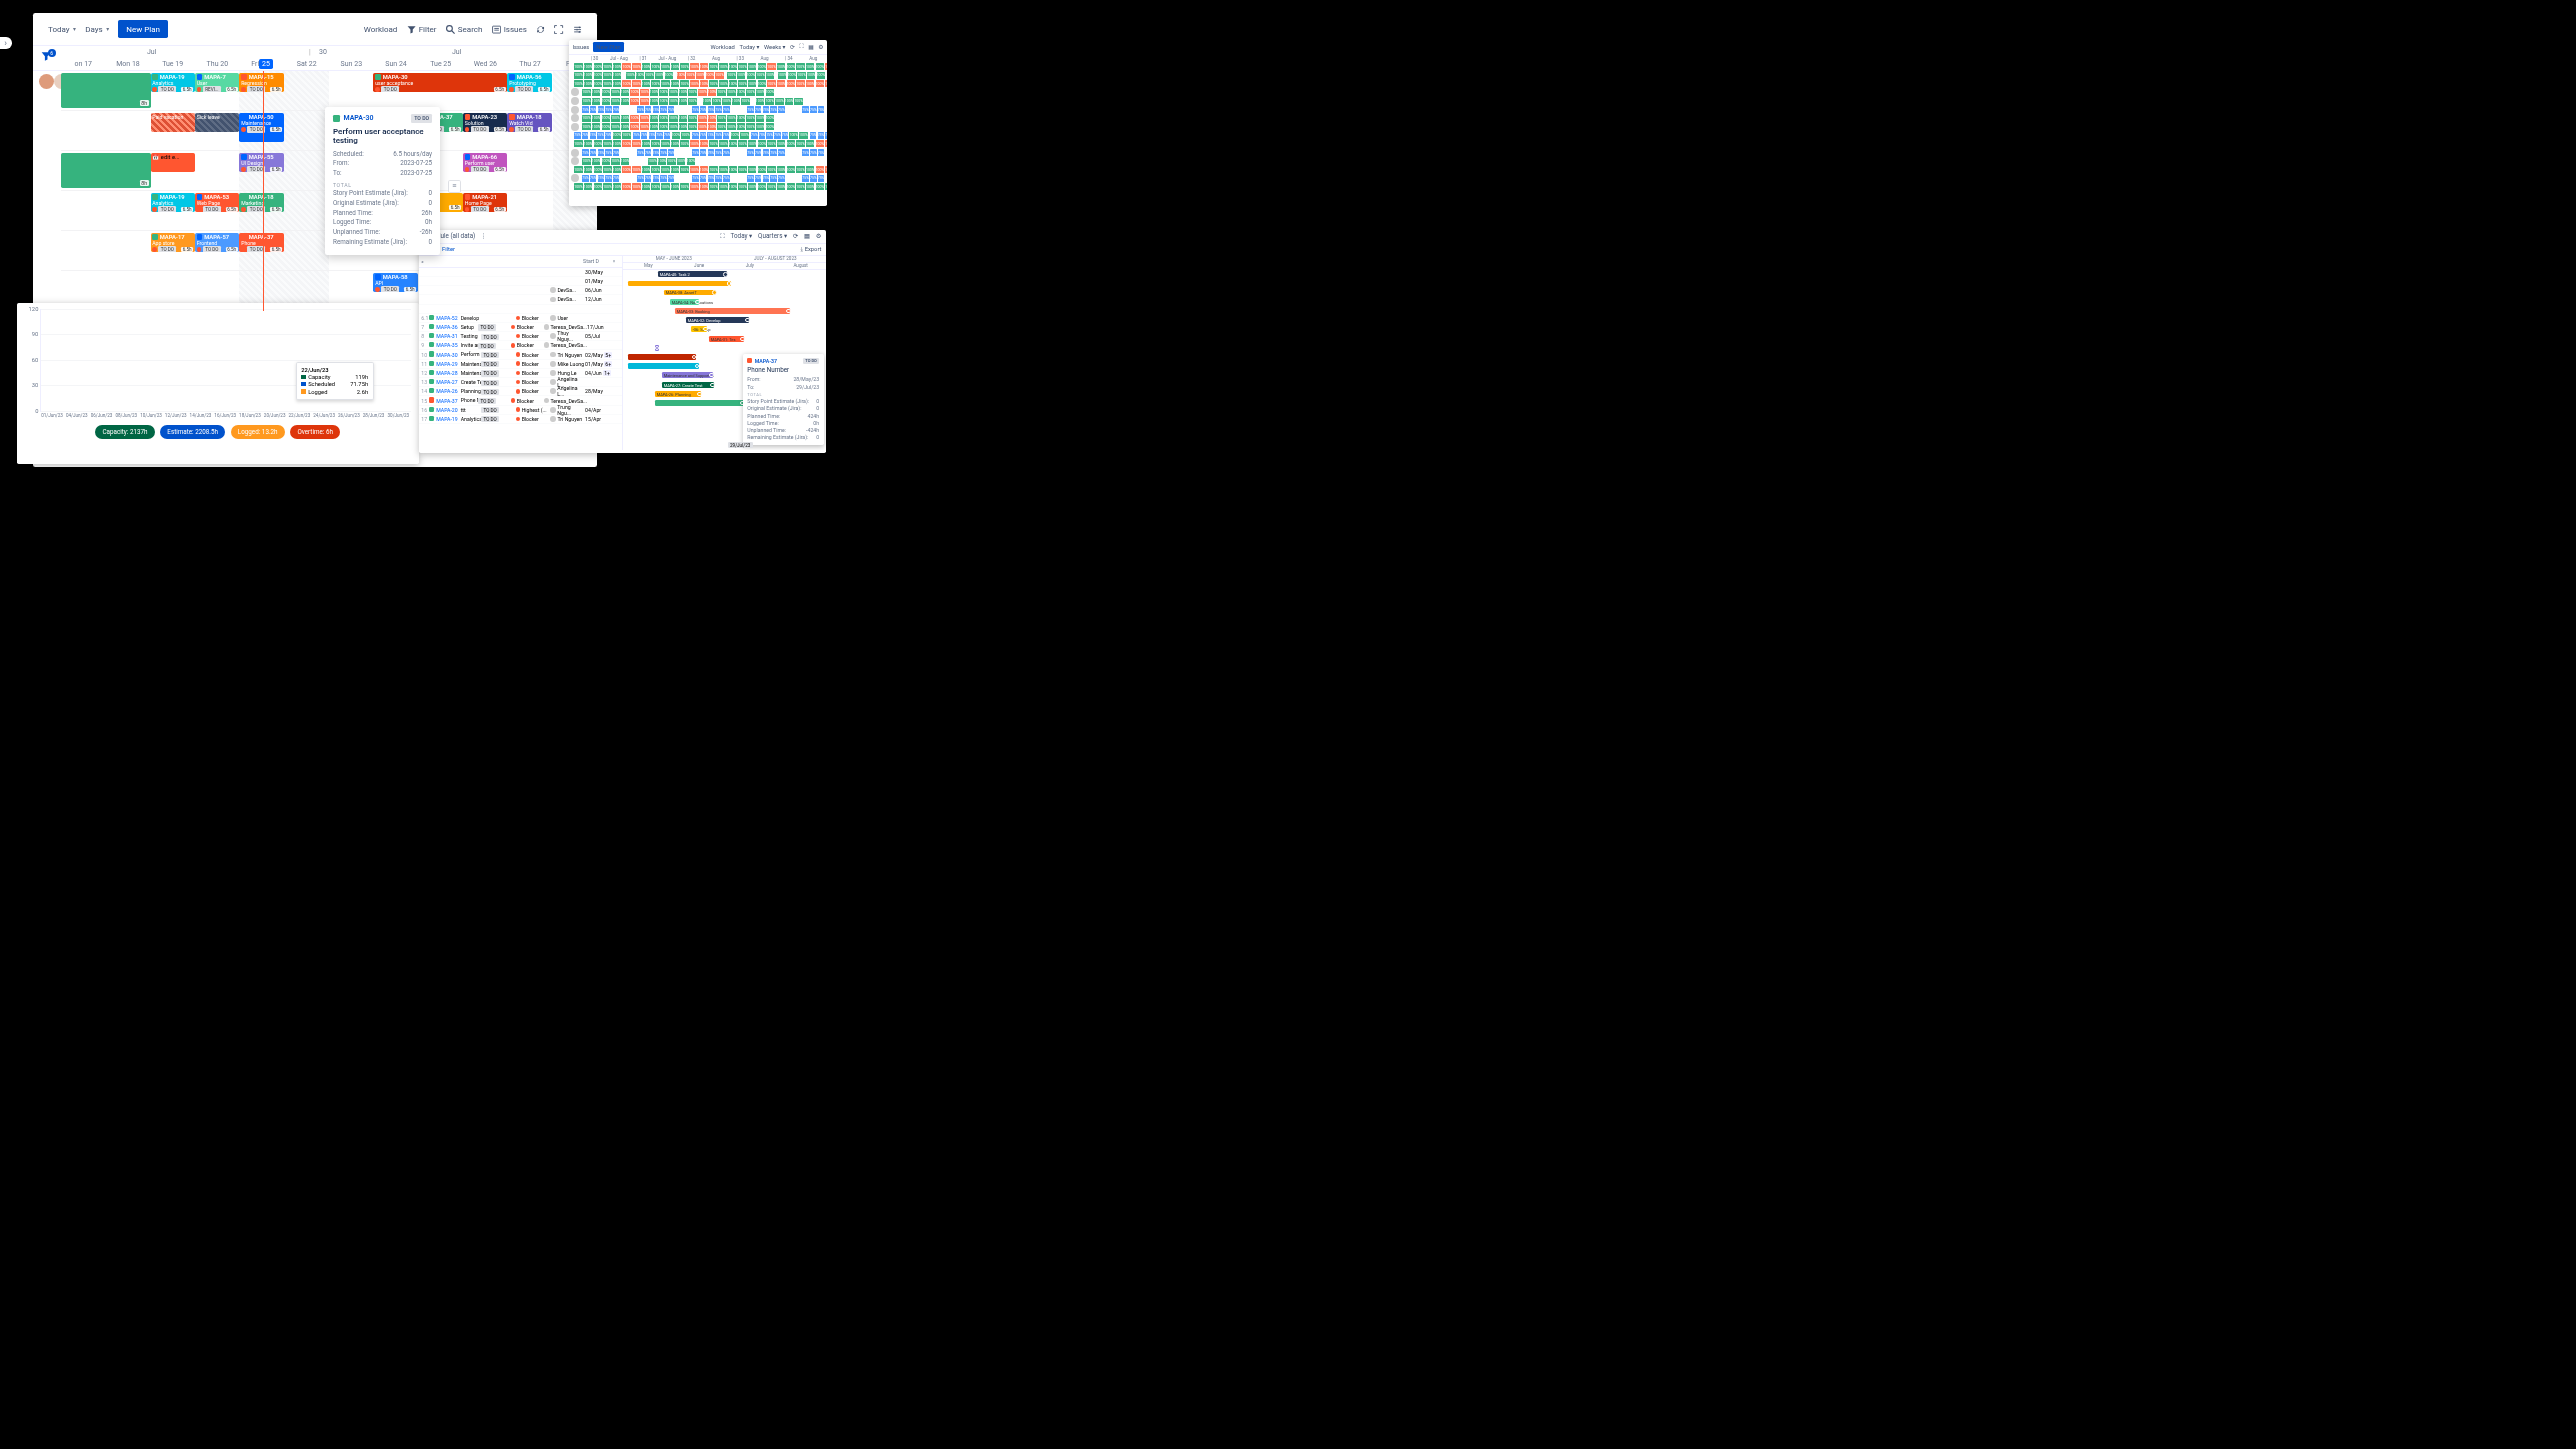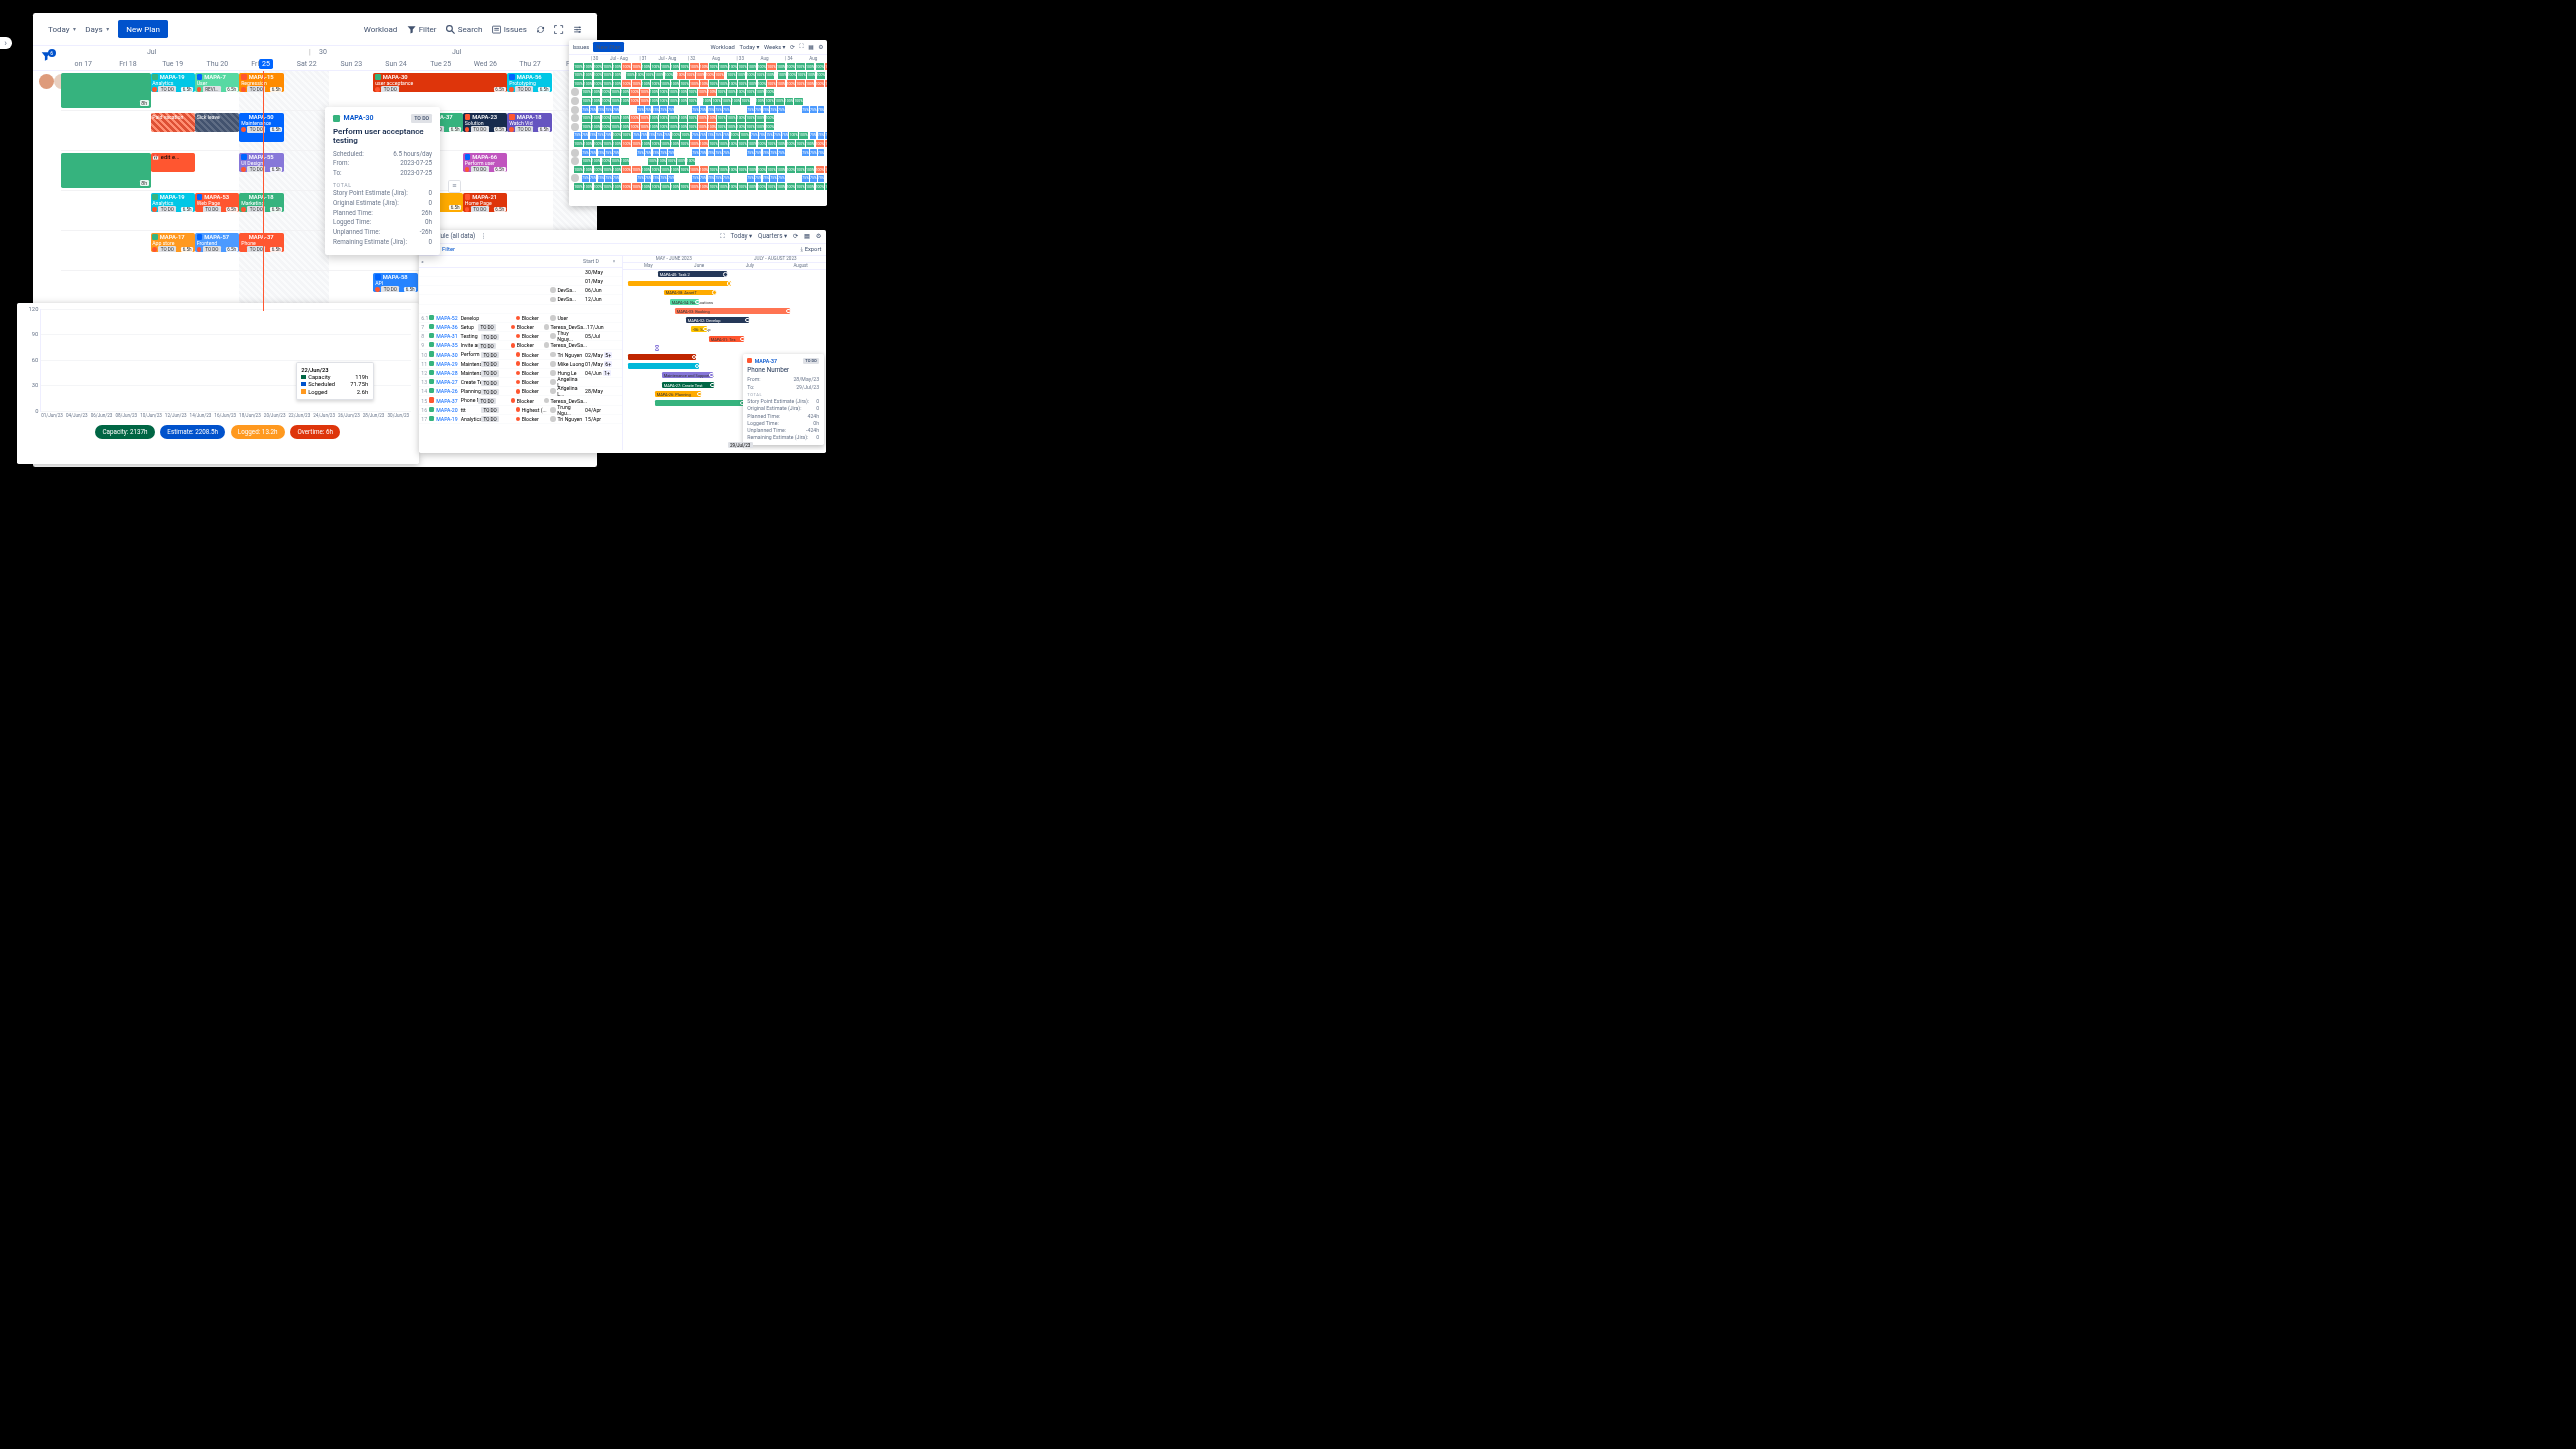--- a/index.html
+++ b/index.html
@@ -210,21 +210,21 @@
     </div>
     <div class="cal-hdr">
       <div class="months">
         <span class="ml">Jul</span>
         <span class="sep">|</span>
         <span class="mday">30</span>
         <span class="mr">Jul</span>
       </div>
       <div class="days-row" id="days-row">
           <div class="daycell">on 17</div>
-          <div class="daycell">Fri 18</div>
+          <div class="daycell">Mon 18</div>
           <div class="daycell">Tue 19</div>
           <div class="daycell">Thu 20</div>
           <div class="daycell today">Fri <span>25</span></div>
           <div class="daycell">Sat 22</div>
           <div class="daycell">Sun 23</div>
           <div class="daycell">Sun 24</div>
           <div class="daycell">Tue 25</div>
           <div class="daycell">Wed 26</div>
           <div class="daycell">Thu 27</div>
           <div class="daycell">Fri 28</div>

